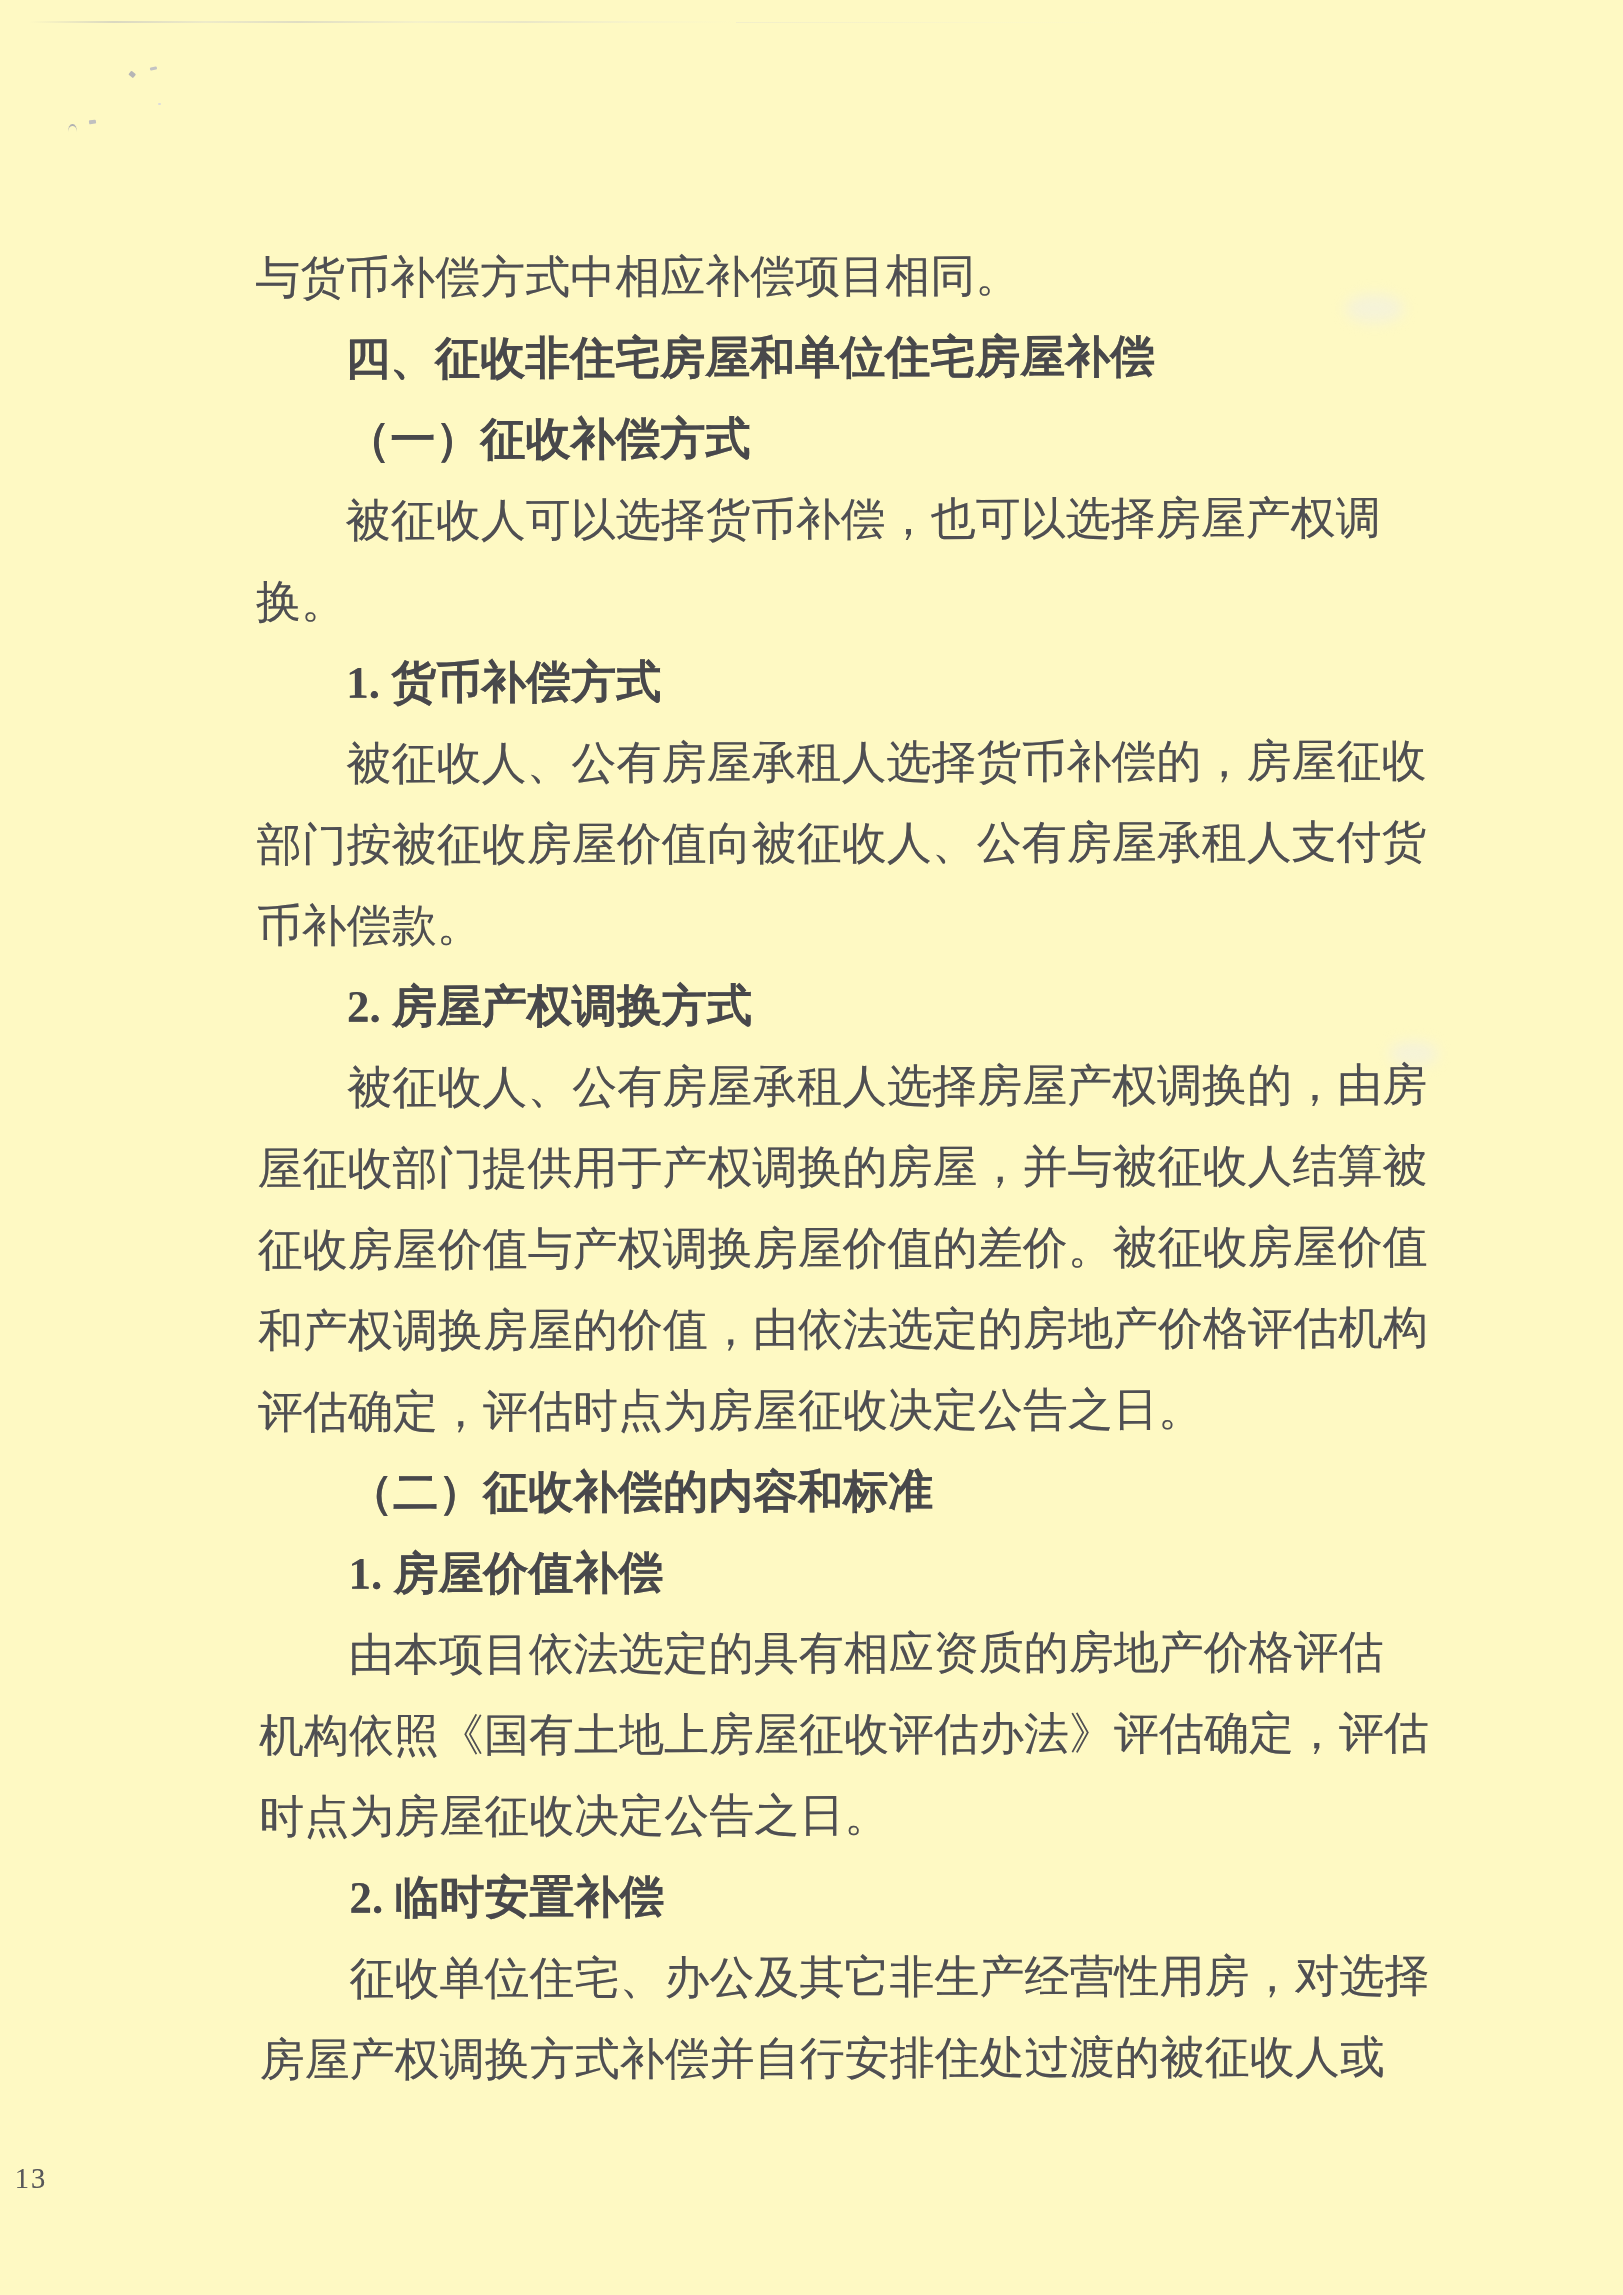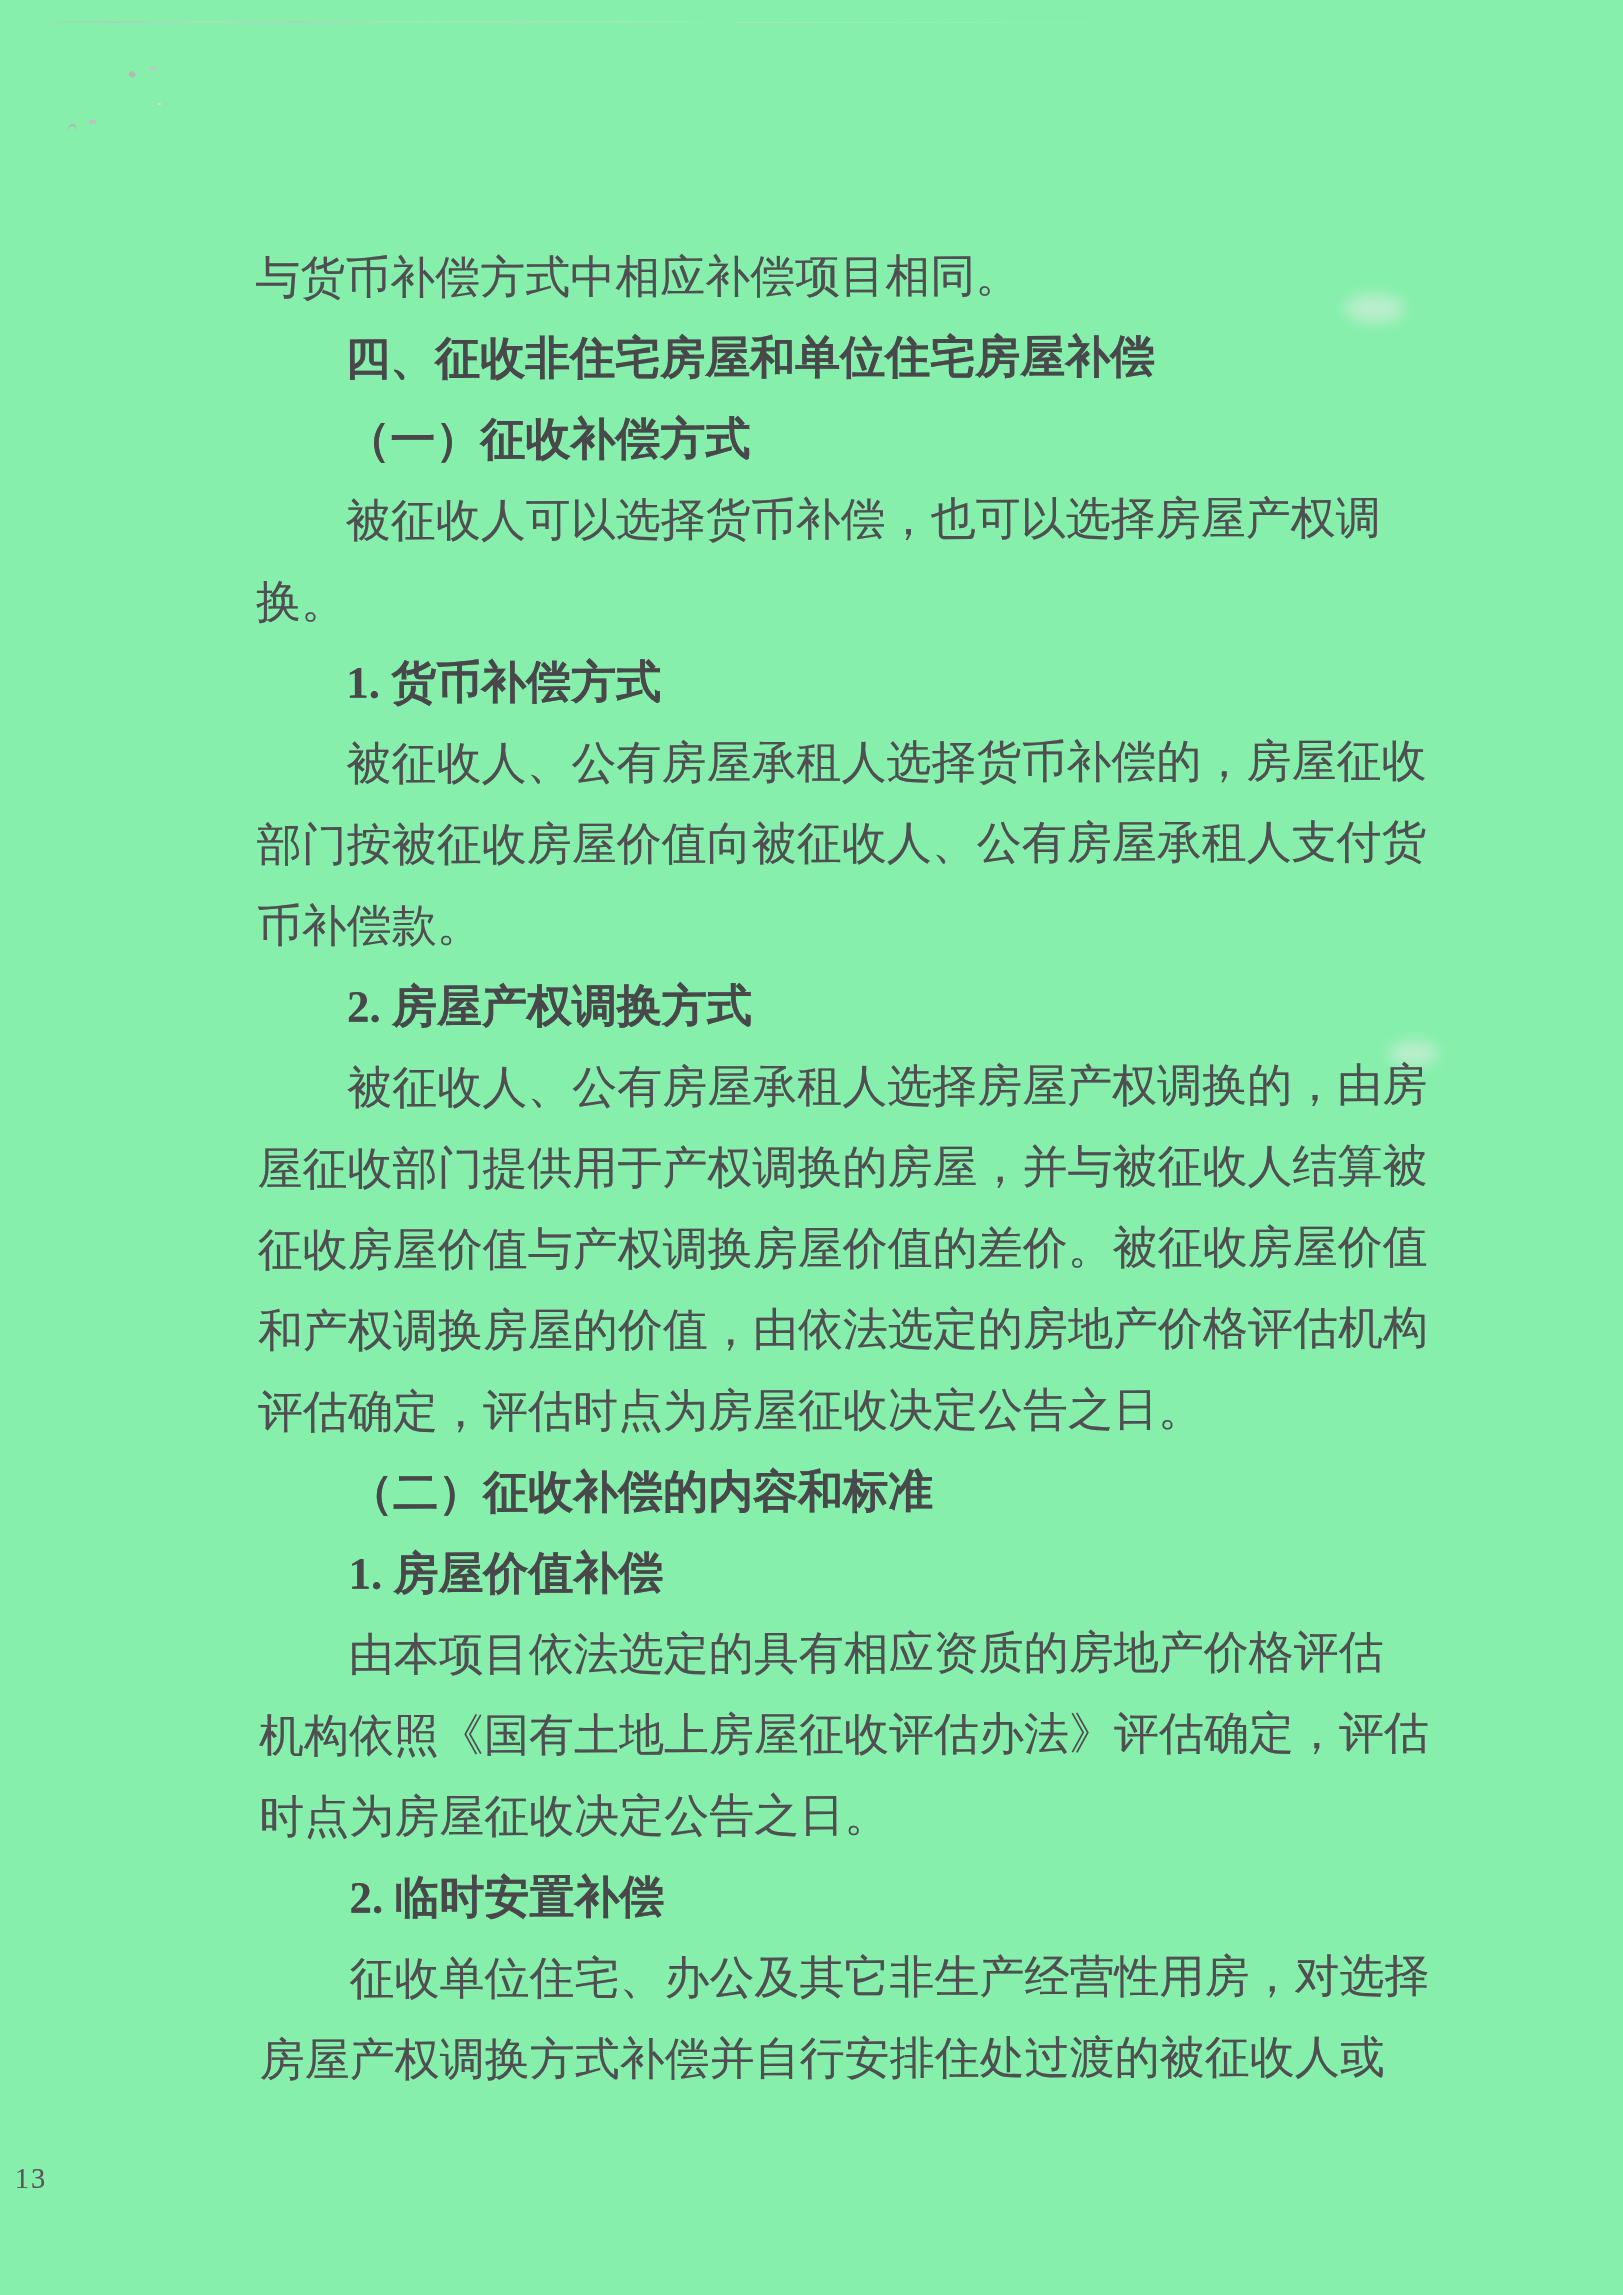--- a/index.html
+++ b/index.html
@@ -10,21 +10,21 @@
     width: 1623px;
     height: 2295px;
     background: #ffffff;
     font-family: "Liberation Serif", "DejaVu Serif", serif;
     overflow: hidden;
   }
   .page {
     position: relative;
     width: 1623px;
     height: 2295px;
-    background: #86efac;
+    background: #fef9c3;
   }
   
   .scan-streak {
     position: absolute;
     top: 20.6px;
     left: 29.4px;
     width: 707px;
     height: 2.5px;
     background: linear-gradient(to right,
       rgba(200,200,200,0.0) 0%,

